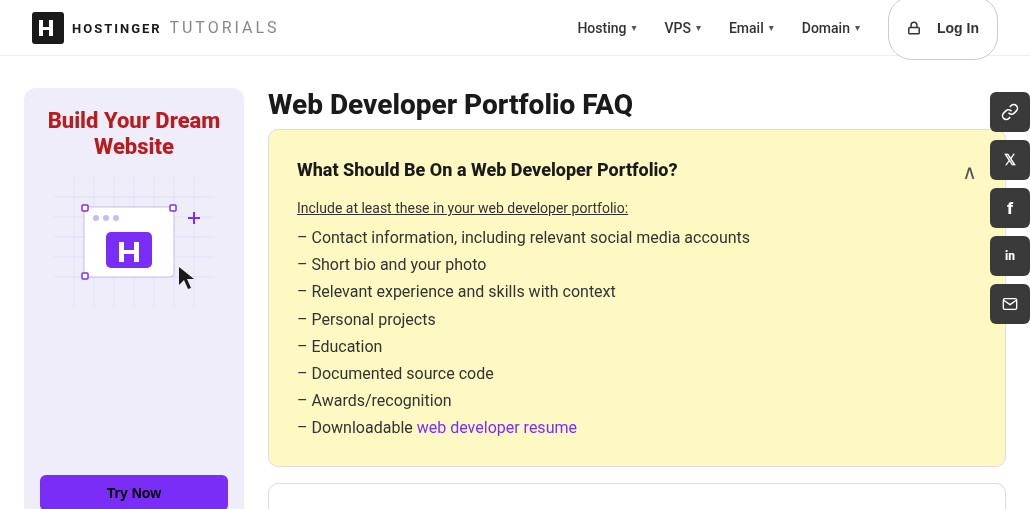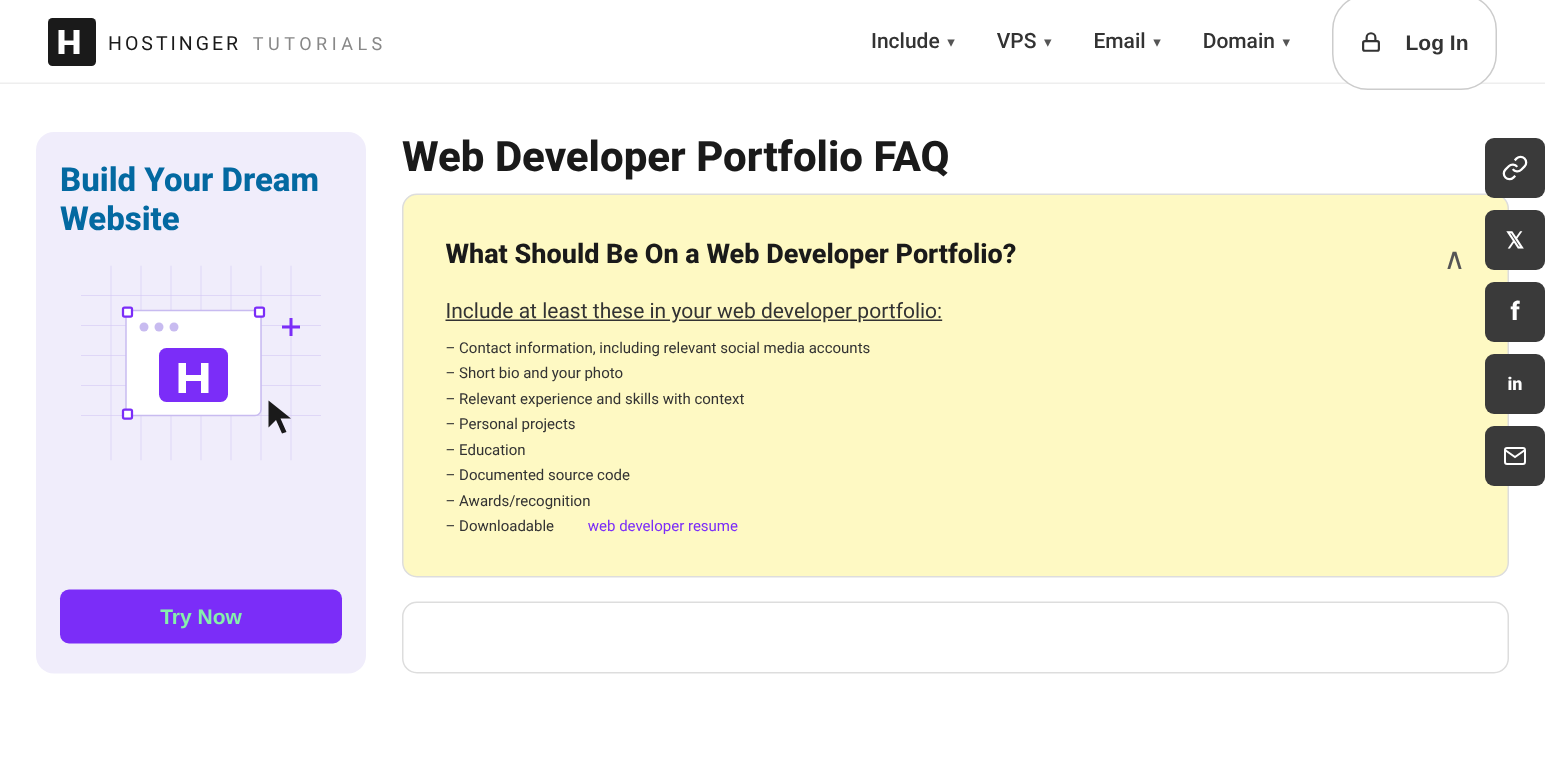--- a/index.html
+++ b/index.html
@@ -74,34 +74,34 @@
       border-radius: 12px;
       padding: 20px 16px 20px 16px;
       display: flex;
       flex-direction: column;
       align-items: center;
       min-height: 340px;
     }
     .sidebar-ad-title {
       font-size: 22px;
       font-weight: 800;
-      color: #0369a1;
-      text-align: left;
+      color: #b91c1c;
+      text-align: center;
       line-height: 1.2;
       margin-bottom: 16px;
     }
     .ad-illustration {
       width: 160px;
       height: 130px;
       margin-bottom: 16px;
       position: relative;
     }
     .try-btn {
       background: #7b2df8;
-      color: #86efac;
+      color: #000000;
       border: none;
       border-radius: 6px;
       padding: 10px 36px;
       font-size: 14px;
       font-weight: 700;
       cursor: pointer;
       width: 100%;
       margin-top: auto;
     }
 
@@ -147,28 +147,27 @@
       font-size: 14px;
       color: #333;
       margin-bottom: 8px;
       text-decoration: underline;
     }
     .faq-list {
       list-style: none;
       padding: 0;
     }
     .faq-list li {
-      font-size: 10px;
+      font-size: 16px;
       color: #333;
       line-height: 1.7;
     }
     .faq-link {
       color: #7b2df8;
       text-decoration: none;
-      margin-left: 20px;
     }
 
     
     .faq-card-partial {
       border: 1px solid #ddd;
       border-radius: 10px;
       padding: 20px 28px;
       background: #fff;
       height: 48px;
       overflow: hidden;
@@ -200,28 +199,28 @@
 <body>
 
 <header>
   <div class="logo-area">
 
     <svg class="logo-icon" viewBox="0 0 32 32" fill="none" xmlns="http://www.w3.org/2000/svg">
       <rect width="32" height="32" rx="3" fill="#1a1a1a"></rect>
       <path d="M7 8h4v7h6V8h4v16h-4v-6H11v6H7V8z" fill="white"></path>
     </svg>
     <div>
-      <span style="font-size:13px;font-weight:400;letter-spacing:2px;color:#1a1a1a;text-transform:uppercase;">HOSTINGER</span>
-      <span style="font-size:12px;font-weight:400;letter-spacing:3px;color:#888;text-transform:uppercase;margin-left:4px;">TUTORIALS</span>
+      <span style="font-size:13px;font-weight:700;letter-spacing:2px;color:#1a1a1a;text-transform:uppercase;">HOSTINGER</span>
+      <span style="font-size:16px;font-weight:400;letter-spacing:3px;color:#888;text-transform:uppercase;margin-left:4px;">TUTORIALS</span>
     </div>
   </div>
 
   <nav>
     <div class="nav-item">
-      <span>Include</span>
+      <span>Hosting</span>
       <span class="chevron">▾</span>
     </div>
     <div class="nav-item">
       <span>VPS</span>
       <span class="chevron">▾</span>
     </div>
     <div class="nav-item">
       <span>Email</span>
       <span class="chevron">▾</span>
     </div>

